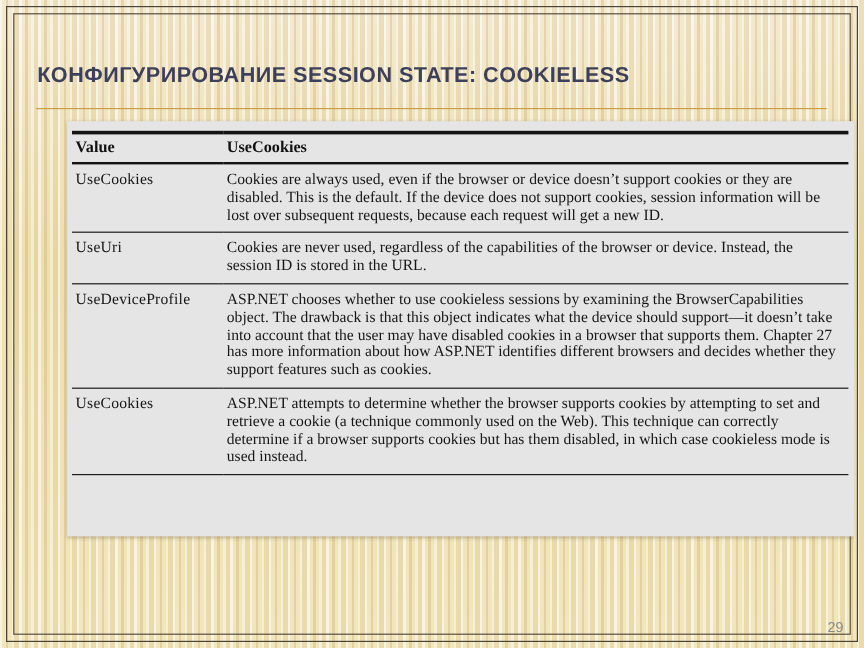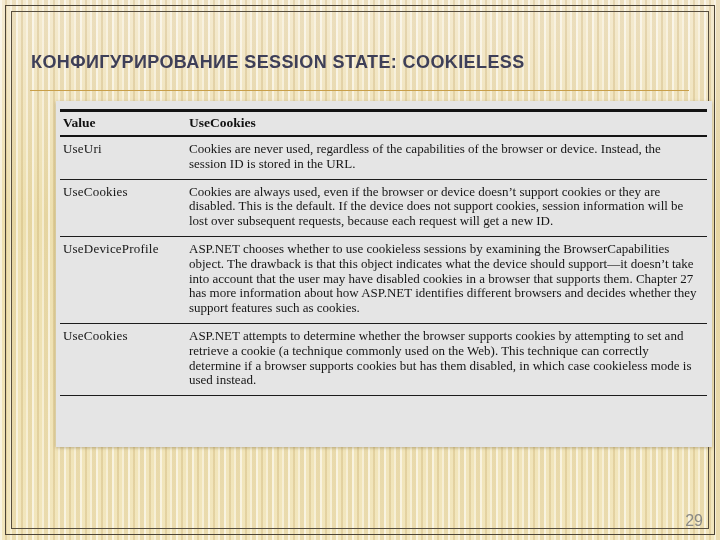--- a/index.html
+++ b/index.html
@@ -94,21 +94,21 @@
 
   td.value-cell {
     letter-spacing: 0.2px;
     white-space: nowrap;
   }
 
   .page-number {
     position: absolute;
     right: 17px;
     bottom: 10px;
-    font-size: 16px;
+    font-size: 12px;
     color: #8a8a86;
     font-family: "Liberation Sans", sans-serif;
   }
 </style>
 </head>
 <body>
 
 <div class="frame frame-outer"></div>
 <div class="frame frame-inner"></div>
 
@@ -118,26 +118,26 @@
 <div class="panel">
   <table class="session-table">
     <thead>
       <tr>
         <th class="col-value">Value</th>
         <th>UseCookies</th>
       </tr>
     </thead>
     <tbody>
       <tr>
+        <td class="value-cell">UseCookies</td>
+        <td class="desc-cell">Cookies are always used, even if the browser or device doesn’t support cookies or they are disabled. This is the default. If the device does not support cookies, session information will be lost over subsequent requests, because each request will get a new ID.</td>
+      </tr>
+      <tr>
         <td class="value-cell">UseUri</td>
         <td class="desc-cell">Cookies are never used, regardless of the capabilities of the browser or device. Instead, the session ID is stored in the URL.</td>
-      </tr>
-      <tr>
-        <td class="value-cell">UseCookies</td>
-        <td class="desc-cell">Cookies are always used, even if the browser or device doesn’t support cookies or they are disabled. This is the default. If the device does not support cookies, session information will be lost over subsequent requests, because each request will get a new ID.</td>
       </tr>
       <tr>
         <td class="value-cell">UseDeviceProfile</td>
         <td class="desc-cell">ASP.NET chooses whether to use cookieless sessions by examining the BrowserCapabilities object. The drawback is that this object indicates what the device should support—it doesn’t take into account that the user may have disabled cookies in a browser that supports them. Chapter 27 has more information about how ASP.NET identifies different browsers and decides whether they support features such as cookies.</td>
       </tr>
       <tr>
         <td class="value-cell">UseCookies</td>
         <td class="desc-cell">ASP.NET attempts to determine whether the browser supports cookies by attempting to set and retrieve a cookie (a technique commonly used on the Web). This technique can correctly determine if a browser supports cookies but has them disabled, in which case cookieless mode is used instead.</td>
       </tr>
     </tbody>

